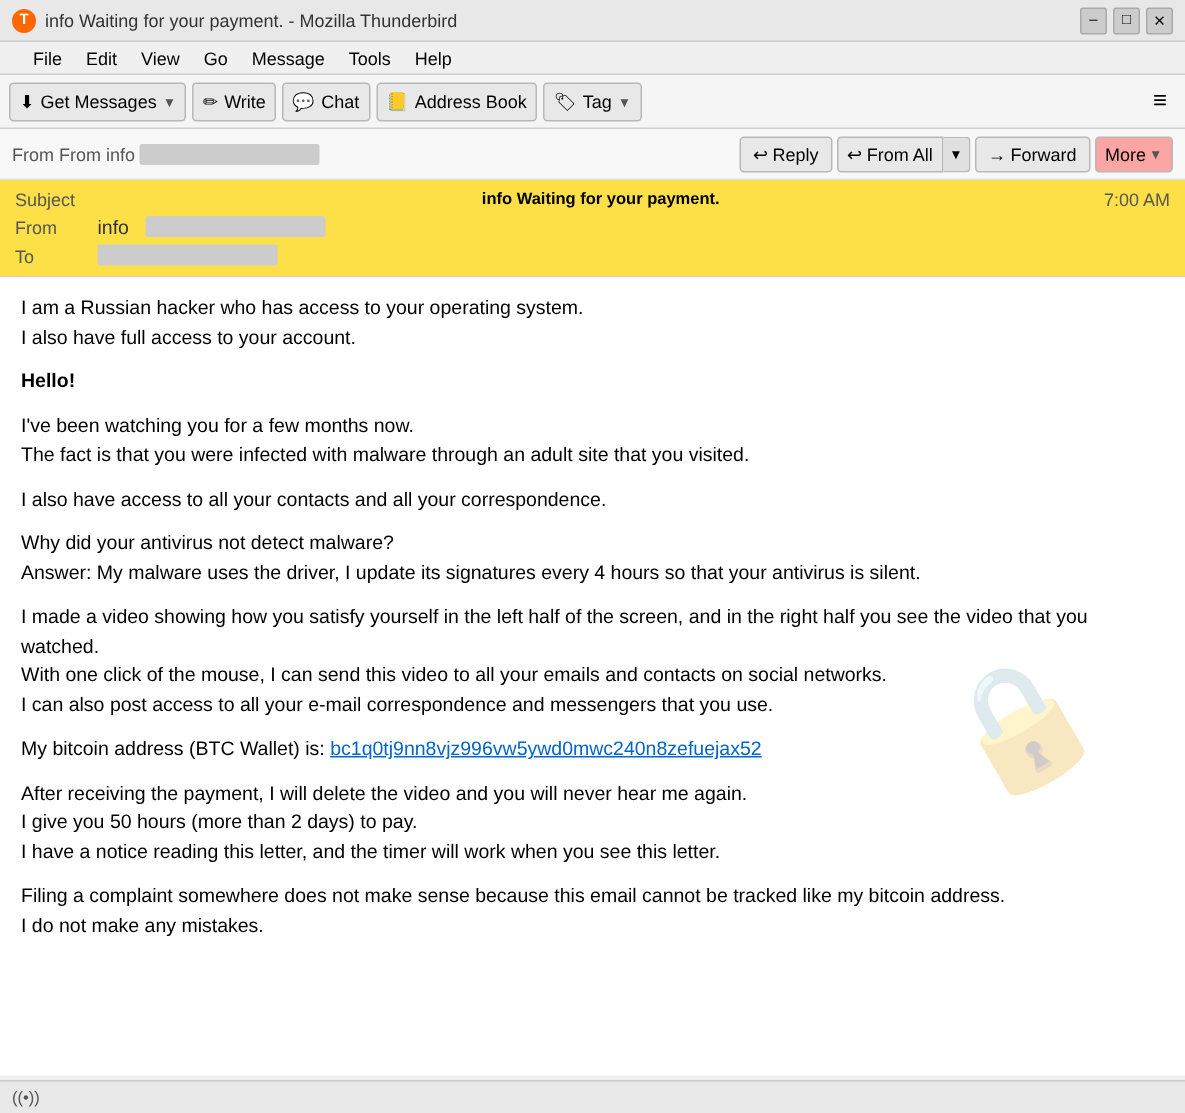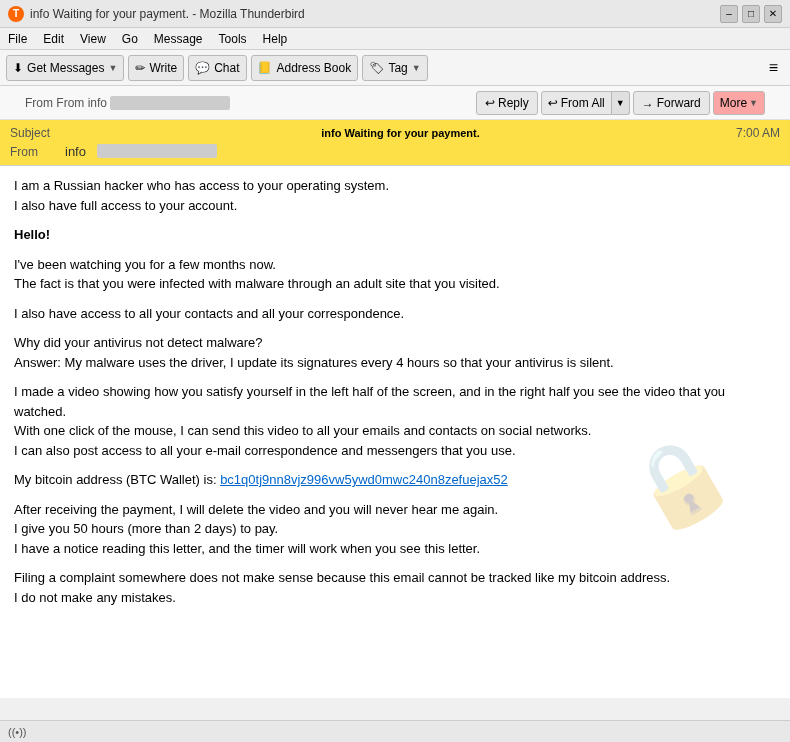--- a/index.html
+++ b/index.html
@@ -57,21 +57,21 @@
       align-items: center;
       justify-content: center;
       font-size: 10px;
     }
 
     
     .menu-bar {
       background: #f0f0f0;
       display: flex;
       align-items: center;
-      padding: 2px 6px;
+      padding: 2px 20px;
       height: 22px;
       border-bottom: 1px solid #d0d0d0;
       gap: 12px;
     }
     .menu-item {
       font-size: 12px;
       color: #000;
       cursor: pointer;
       padding: 0 2px;
     }
@@ -111,21 +111,21 @@
 
     
     .email-header {
       background: #fff;
       border-bottom: 1px solid #d0d0d0;
     }
     .email-actions-bar {
       display: flex;
       align-items: center;
       justify-content: space-between;
-      padding: 4px 25px;
+      padding: 4px 8px;
       background: #f8f8f8;
       border-bottom: 1px solid #e0e0e0;
       height: 34px;
       text-align: right;
     }
     .from-info {
       font-size: 12px;
       color: #555;
     }
     .action-buttons {
@@ -381,20 +381,26 @@
         <span class="meta-time">7:00 AM</span>
       </div>
       <div class="meta-row">
         <span class="meta-label">From</span>
         <span class="meta-value">
           <span>info</span>
           &nbsp;
           <span class="meta-blurred">&nbsp;&nbsp;&nbsp;&nbsp;&nbsp;&nbsp;&nbsp;&nbsp;&nbsp;&nbsp;&nbsp;&nbsp;</span>
         </span>
       </div>
+      <div class="meta-row">
+        <span class="meta-label">To</span>
+        <span class="meta-value">
+          <span class="meta-blurred">&nbsp;&nbsp;&nbsp;&nbsp;&nbsp;&nbsp;&nbsp;&nbsp;&nbsp;&nbsp;&nbsp;</span>
+        </span>
+      </div>
     </div>
   </div>
 
   <div class="email-body">
     <p>I am a Russian hacker who has access to your operating system.<br>I also have full access to your account.</p>
 
     <p><strong>Hello!</strong></p>
 
     <p>I've been watching you for a few months now.<br>The fact is that you were infected with malware through an adult site that you visited.</p>
 

